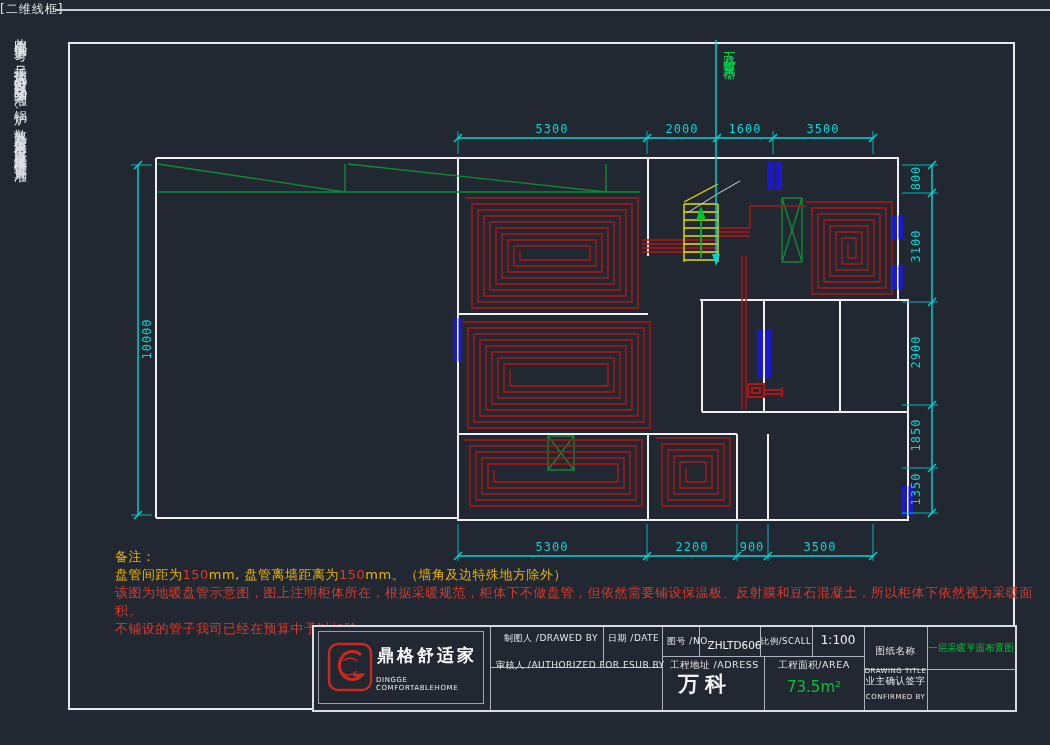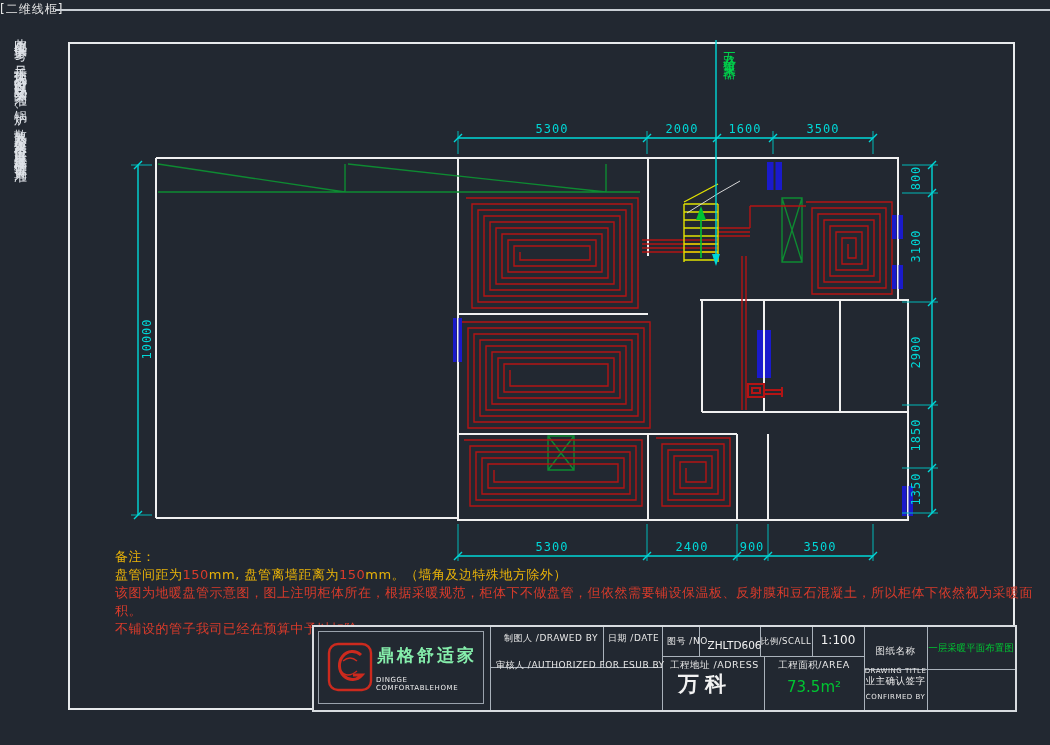--- a/index.html
+++ b/index.html
@@ -29,21 +29,21 @@
   .r{color:#d93b2b;}
   
   .tb{left:312px;top:625px;width:701px;height:83px;border:2px solid #d8dce0;background:#222831;}
   .tbv{position:absolute;width:1px;background:#aab2bb;}
   .tbh{position:absolute;height:1px;background:#aab2bb;}
   .lab{position:absolute;color:#e8e8e8;font-size:9px;letter-spacing:.5px;white-space:nowrap;}
   .val{position:absolute;color:#f2f2f2;white-space:nowrap;}
   .ctr{text-align:center;}
   .green-val{color:#00c432;}
   .logo-box{position:absolute;left:4px;top:4px;width:164px;height:71px;border:1px solid #9aa2ac;}
-  .logo-cn{position:absolute;left:58px;top:12px;color:#86efac;font-size:17px;font-weight:bold;letter-spacing:3px;text-align:center;}
+  .logo-cn{position:absolute;left:58px;top:12px;color:#ffffff;font-size:17px;font-weight:bold;letter-spacing:3px;text-align:center;}
   .logo-en{position:absolute;left:57px;top:44px;color:#eeeeee;font-size:7px;letter-spacing:.6px;}
 </style>
 </head>
 <body>
 
 <div class="screen">
 
   <div class="abs viewport-label">[二维线框]</div>
   <div class="abs topline"></div>
   <div class="abs side-note">此图仅供参考，尺寸于现场不符时以现场实际为准；锅炉、散热器及分集水器位置以业主最终确认位置为准</div>
@@ -115,21 +115,21 @@
       <path class="cyan" id="gen-ticks" d="M 454 142 L 462 134 M 643 142 L 651 134 M 713 142 L 721 134 M 769 142 L 777 134 M 869 142 L 877 134 M 454 560 L 462 552 M 643 560 L 651 552 M 733 560 L 741 552 M 764 560 L 772 552 M 869 560 L 877 552 M 928 169 L 936 161 M 928 197 L 936 189 M 928 306 L 936 298 M 928 409 L 936 401 M 928 472 L 936 464 M 928 517 L 936 509 M 134 169 L 142 161 M 134 519 L 142 511 "></path>
     </g>
   </svg>
 
   <div class="dim" style="left:522px;top:122px;">5300</div>
   <div class="dim" style="left:652px;top:122px;">2000</div>
   <div class="dim" style="left:715px;top:122px;">1600</div>
   <div class="dim" style="left:793px;top:122px;">3500</div>
 
   <div class="dim" style="left:522px;top:540px;">5300</div>
-  <div class="dim" style="left:662px;top:540px;">2400</div>
+  <div class="dim" style="left:662px;top:540px;">2200</div>
   <div class="dim" style="left:722px;top:540px;">900</div>
   <div class="dim" style="left:790px;top:540px;">3500</div>
 
   <div class="dim rot" style="left:886px;top:171px;">800</div>
   <div class="dim rot" style="left:886px;top:239px;">3100</div>
   <div class="dim rot" style="left:886px;top:345px;">2900</div>
   <div class="dim rot" style="left:886px;top:428px;">1850</div>
   <div class="dim rot" style="left:886px;top:482px;">1350</div>
 
   <div class="dim rot" style="left:117px;top:332px;">10000</div>

